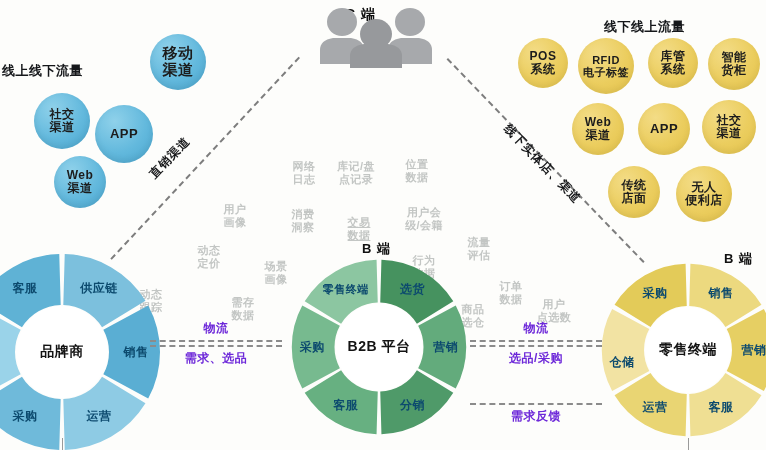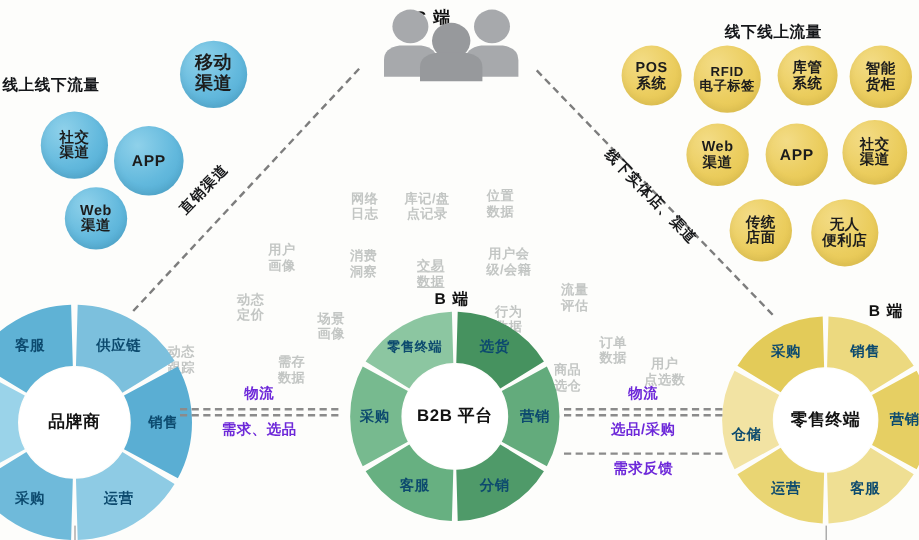--- a/index.html
+++ b/index.html
@@ -272,18 +272,18 @@
     <div class="conn-text">需求、选品</div>
   </div>
 
   <div class="conn-wrap" style="left:470px; top:320px; width:132px;">
     <div class="conn-text">物流</div>
     <div class="conn-dash"></div>
     <div class="conn-dash"></div>
     <div class="conn-text">选品/采购</div>
   </div>
 
-  <div class="conn-wrap" style="left:470px; top:374px; width:132px;">
+  <div class="conn-wrap" style="left:470px; top:400px; width:132px;">
     <div class="conn-dash"></div>
     <div class="conn-text">需求反馈</div>
   </div>
 
 </div>
 
 </body></html>

